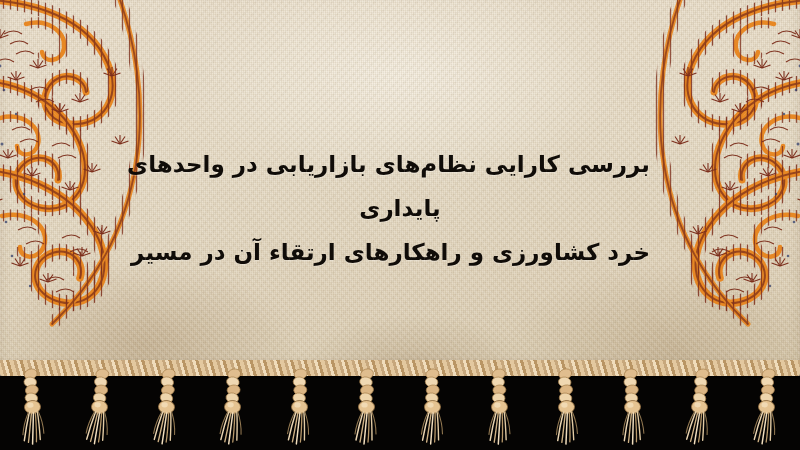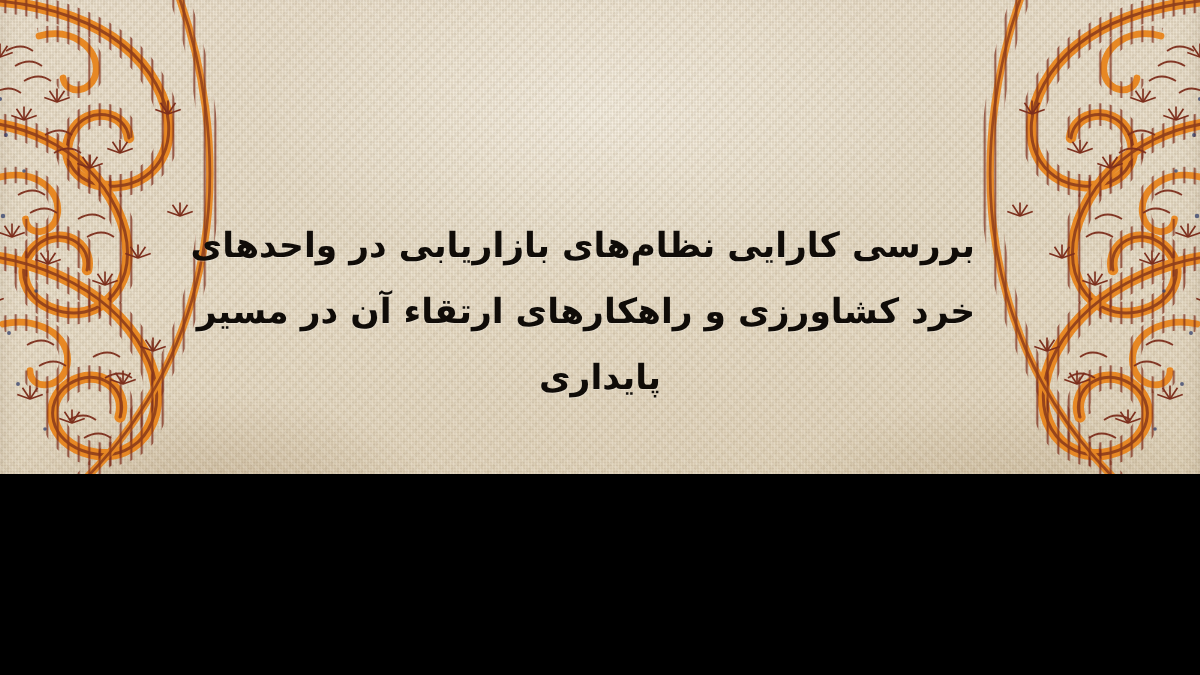--- a/index.html
+++ b/index.html
@@ -6,21 +6,21 @@
   html,body{margin:0;padding:0;}
   body{
     width:800px;height:450px;overflow:hidden;
     background:#000;
     font-family:"DejaVu Sans","Liberation Sans",sans-serif;
   }
 
   
   .stage{
     position:relative;
-    width:800px;height:316px;
+    width:800px;height:450px;
     overflow:hidden;
     background:#e5e5e5;
   }
 
   
   .backdrop{
     position:absolute;inset:0;
     background:#050403;
   }
 
@@ -312,22 +312,22 @@
             <circle cx="38" cy="200" r="1.2"></circle>
           <circle cx="26" cy="262" r="1.3"></circle>
             <circle cx="44" cy="292" r="1.2"></circle>
         </g>
       </g>
     </svg>
   </div>
 
   <div class="title-block">
     <div class="title-line l1">بررسی کارایی نظام‌های بازاریابی در واحدهای</div>
+    <div class="title-line l3">پایداری</div>
     <div class="title-line l2">خرد کشاورزی و راهکارهای ارتقاء آن در مسیر</div>
-    <div class="title-line l3">پایداری</div>
   </div>
 
   <div class="fringe">
     <div class="braid"></div>
     <div id="tassels">
         <div class="tassel" style="left: 20.3333px; transform: rotate(-4deg);">
     <svg viewBox="0 0 26 78" xmlns="http://www.w3.org/2000/svg">
       <defs>
         <linearGradient id="cg1" x1="0" y1="0" x2="1" y2="0">
           <stop offset="0%" stop-color="#b98f5e"></stop>

